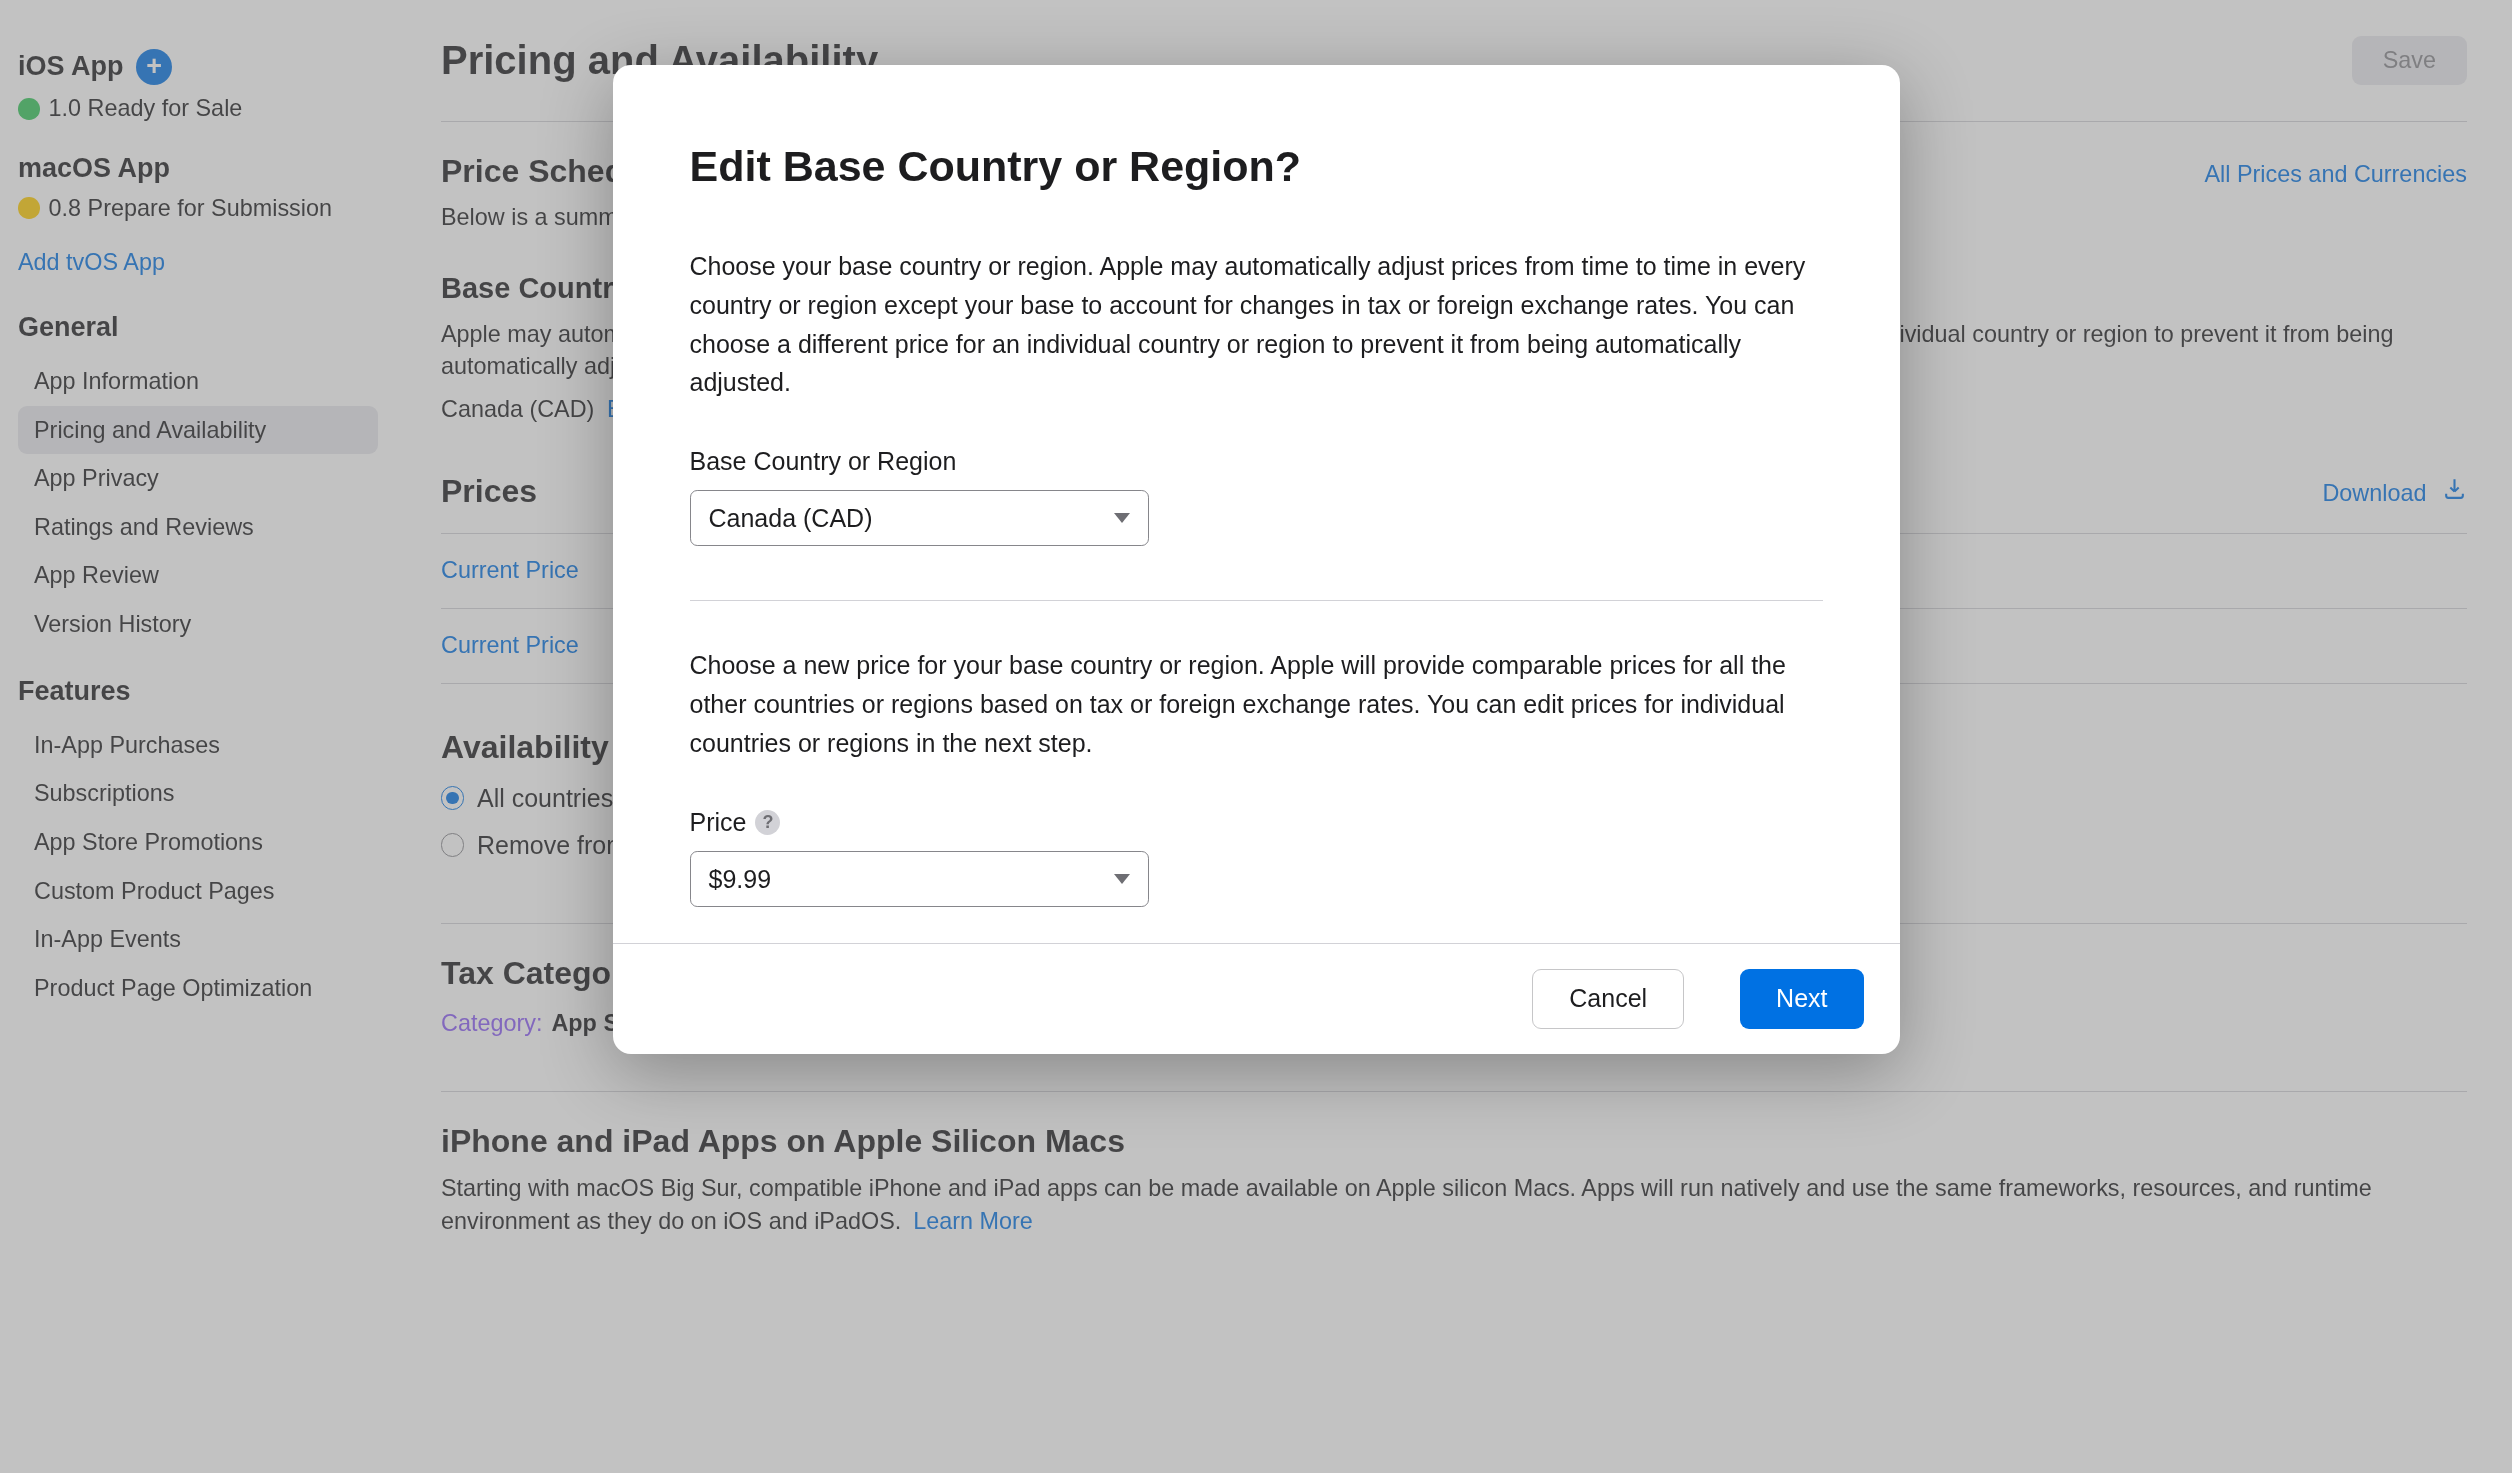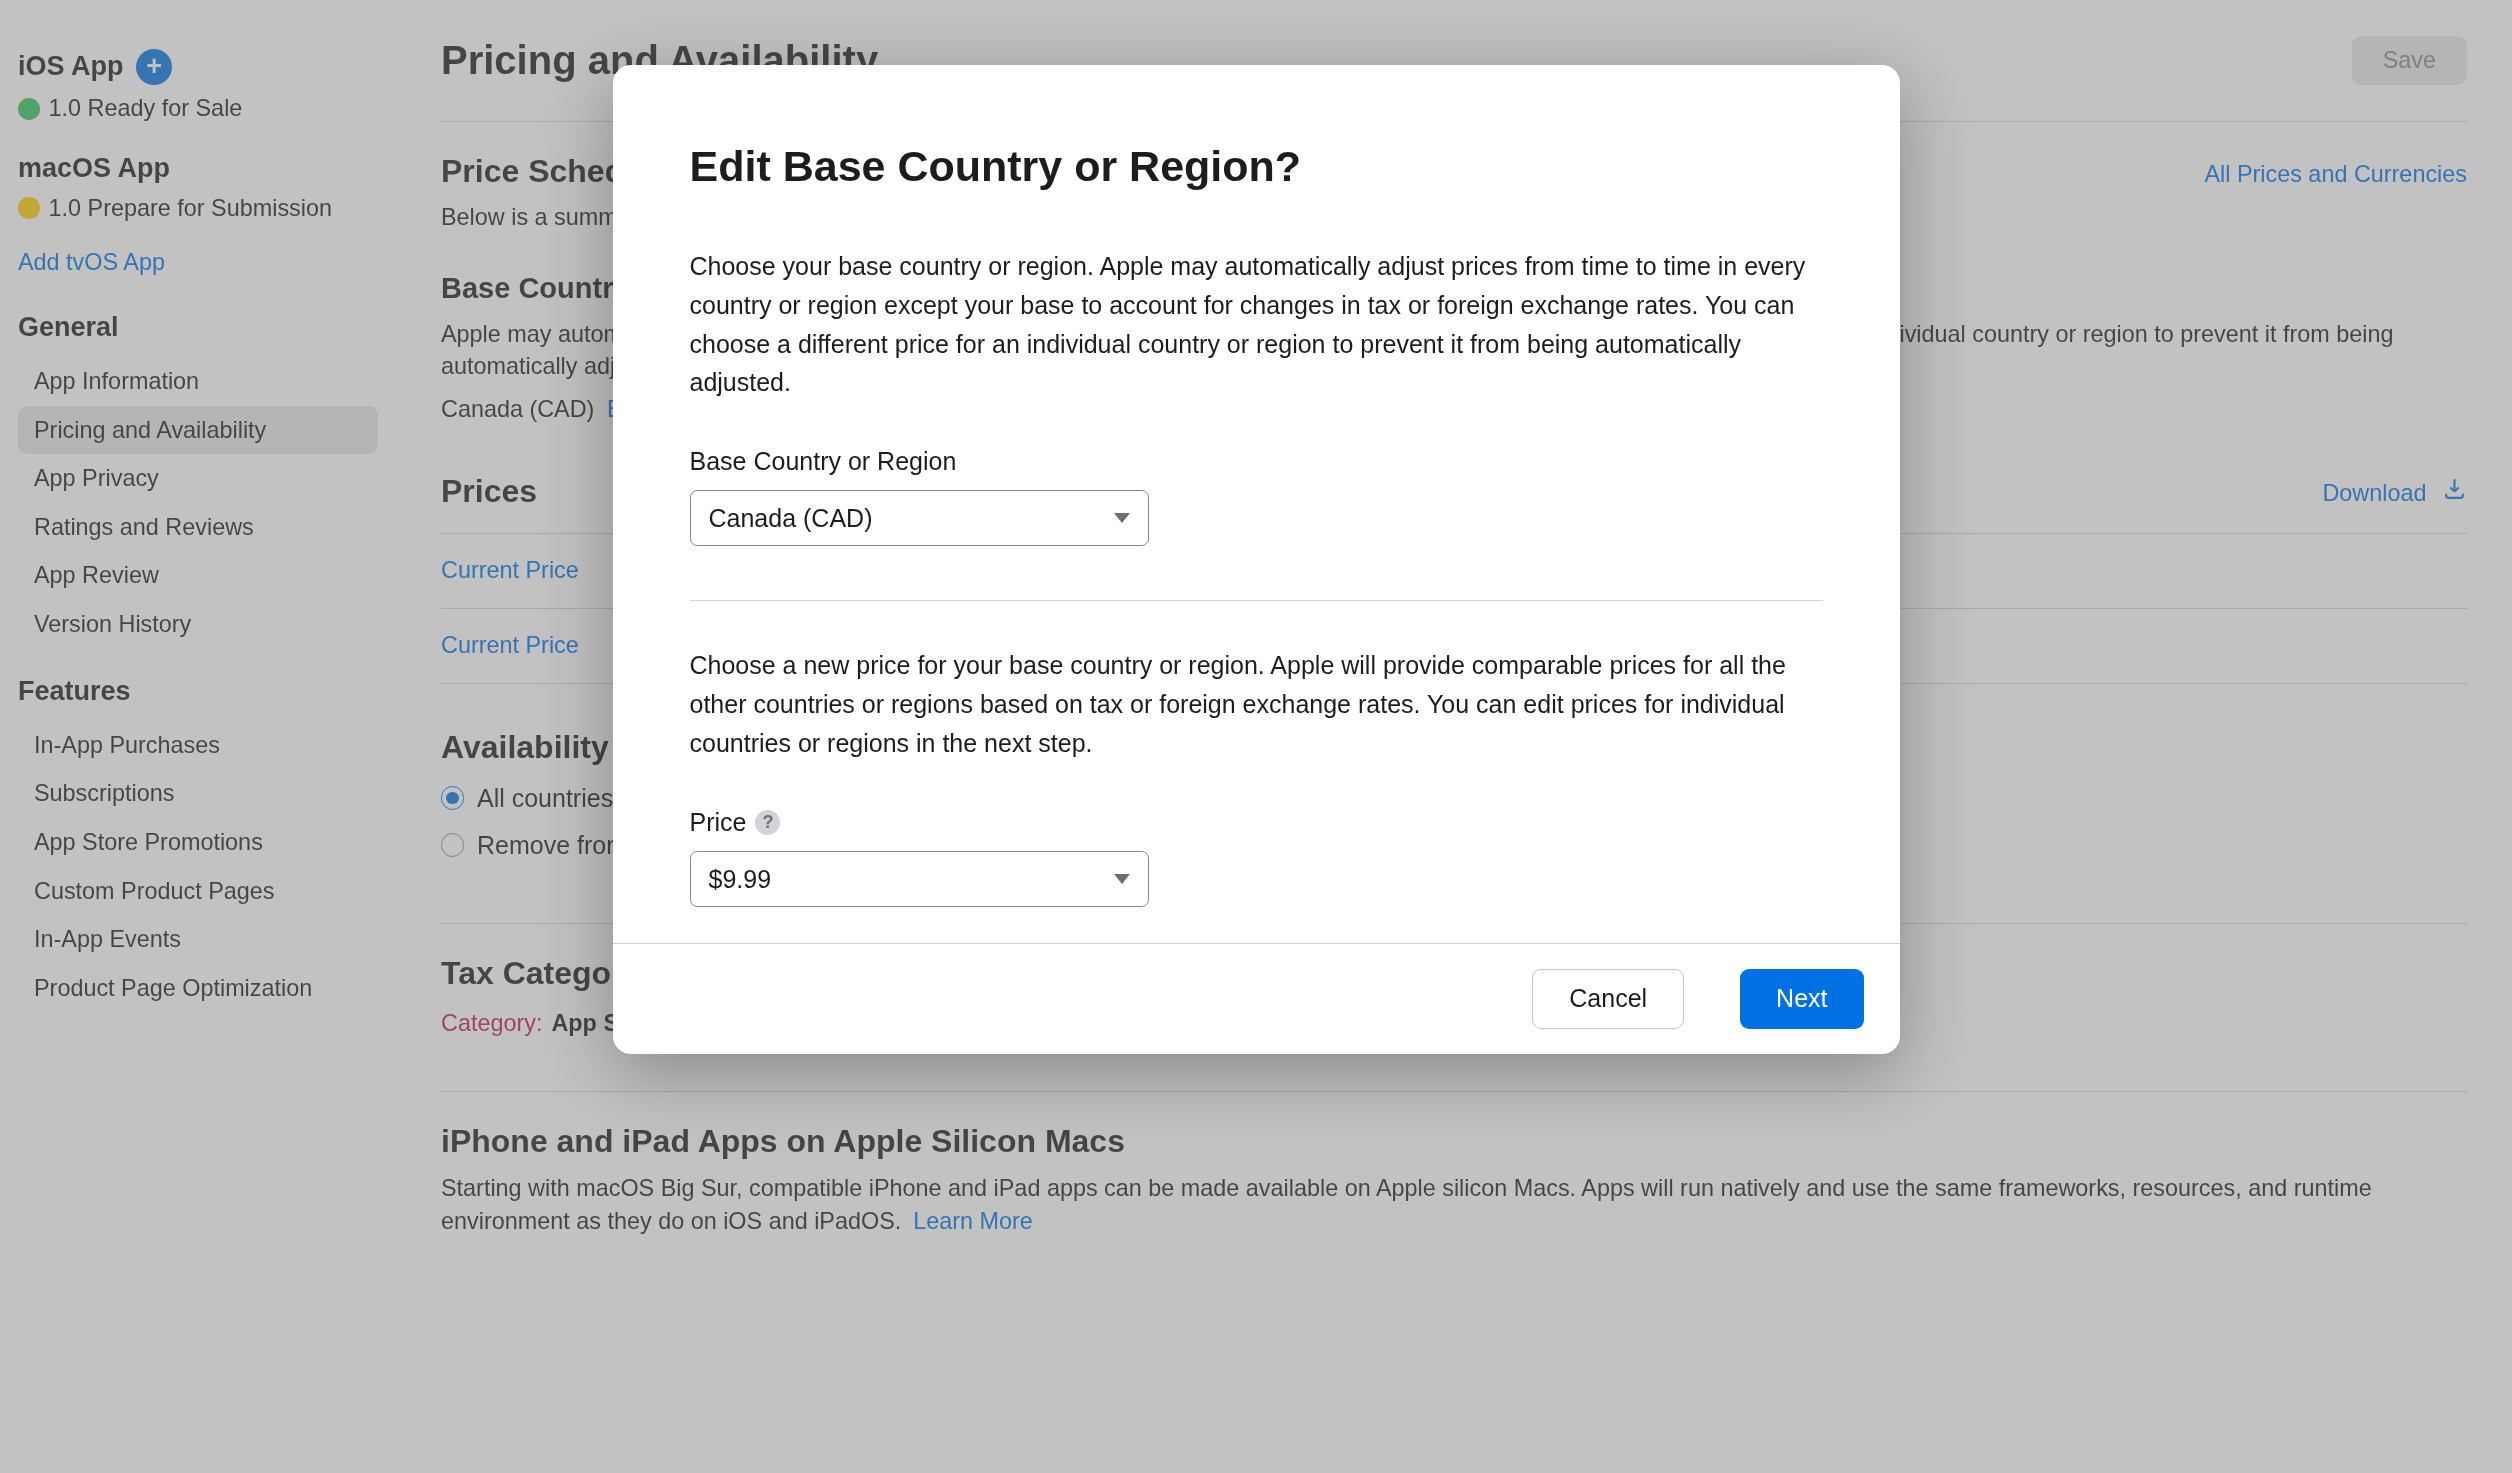--- a/index.html
+++ b/index.html
@@ -95,21 +95,21 @@
     .radio-outer { width: 23.4px; height:23.4px; border-radius:50%; border: 1.8px solid #86868b; display:inline-flex; align-items:center; justify-content:center;}
     .radio-outer.selected { border-color:#0071e3; }
     .radio-inner { width: 12.6px; height:12.6px; border-radius:50%; background:#0071e3; }
     .info-circle {
       width: 25px; height:25px; border-radius:50%; background:#d2d2d7;
       color:#6e6e73; font-size:18px; font-weight:700;
       display:inline-flex; align-items:center; justify-content:center;
     }
 
     .cat-row { display:flex; gap: 9px; align-items:center; margin-top: 18px;}
-    .cat-label { color:#be185d; font-size:23.4px;}
+    .cat-label { color:#8b5cf6; font-size:23.4px;}
     .cat-value { font-weight:700; font-size:23.4px; }
 
     
     .overlay {
       position: absolute; inset: 0;
       background: rgba(120,120,120,0.45);
       display: flex; align-items: flex-start; justify-content: center;
       padding-top: 65px;
     }
     .modal {
@@ -168,21 +168,21 @@
     <div class="status-row">
       <span class="dot dot-green"></span>
       <span class="status-text">1.0 Ready for Sale</span>
     </div>
 
     <div class="platform-row">
       <span class="platform-title">macOS App</span>
     </div>
     <div class="status-row">
       <span class="dot dot-yellow"></span>
-      <span class="status-text">1.0 Prepare for Submission</span>
+      <span class="status-text">0.8 Prepare for Submission</span>
     </div>
 
     <a class="add-link">Add tvOS App</a>
 
     <div class="section-header">General</div>
     <div class="nav-item">App Information</div>
     <div class="nav-item active">Pricing and Availability</div>
     <div class="nav-item">App Privacy</div>
     <div class="nav-item">Ratings and Reviews</div>
     <div class="nav-item">App Review</div>

